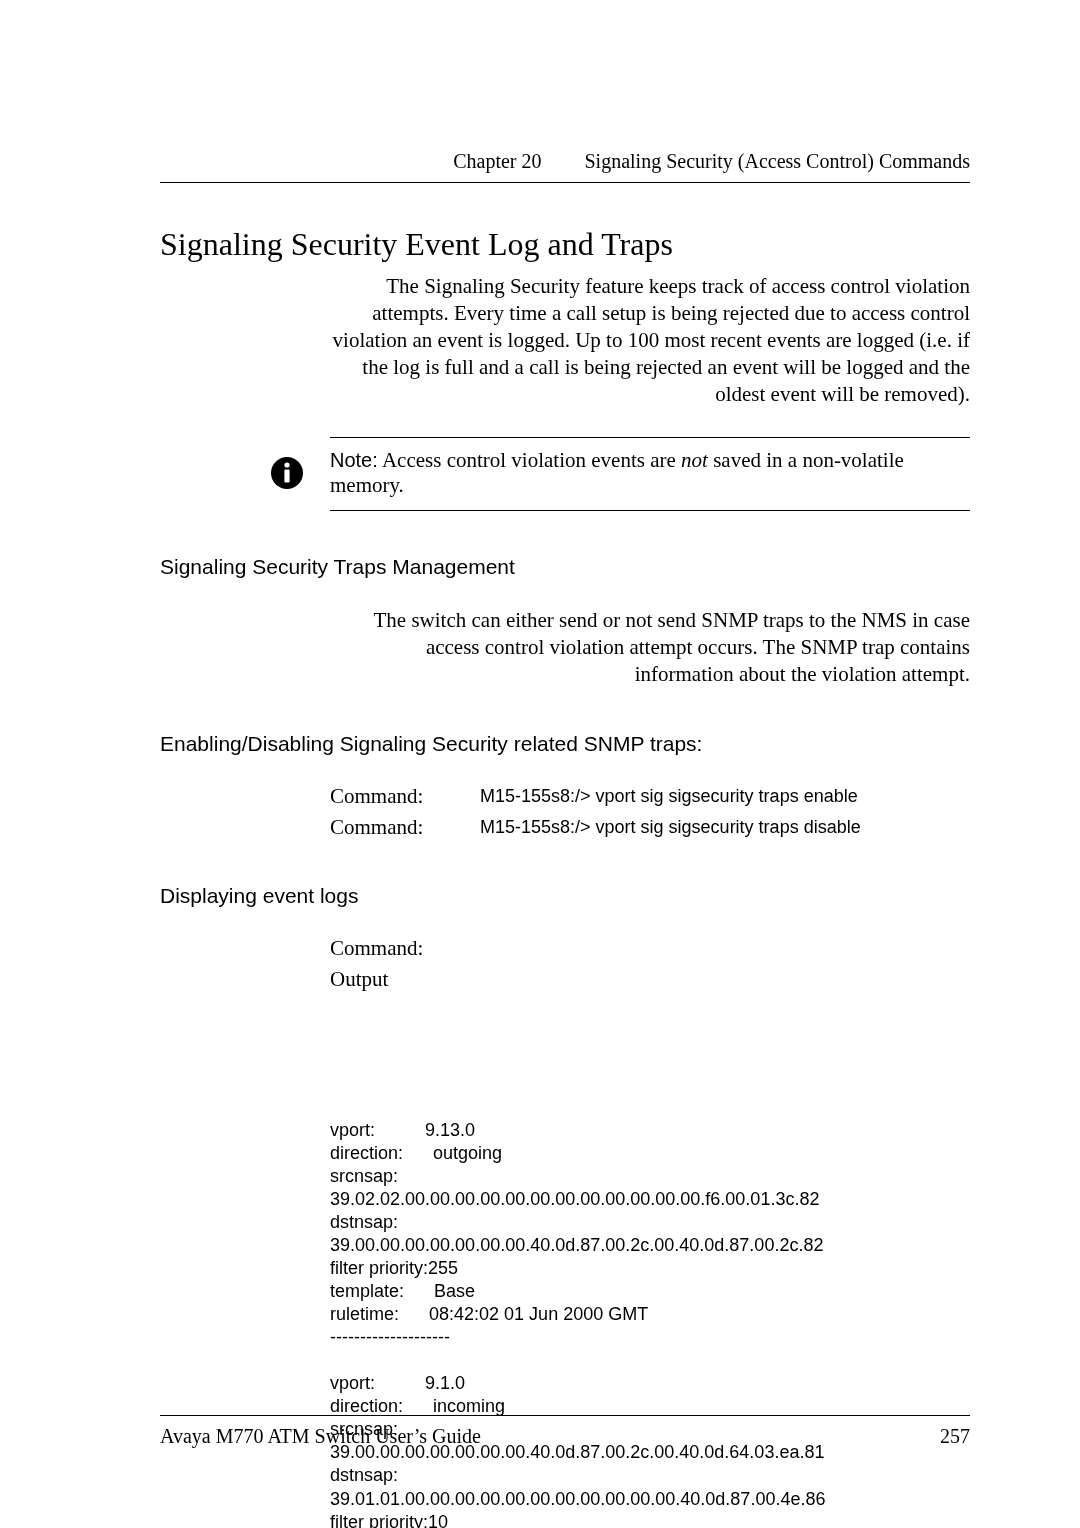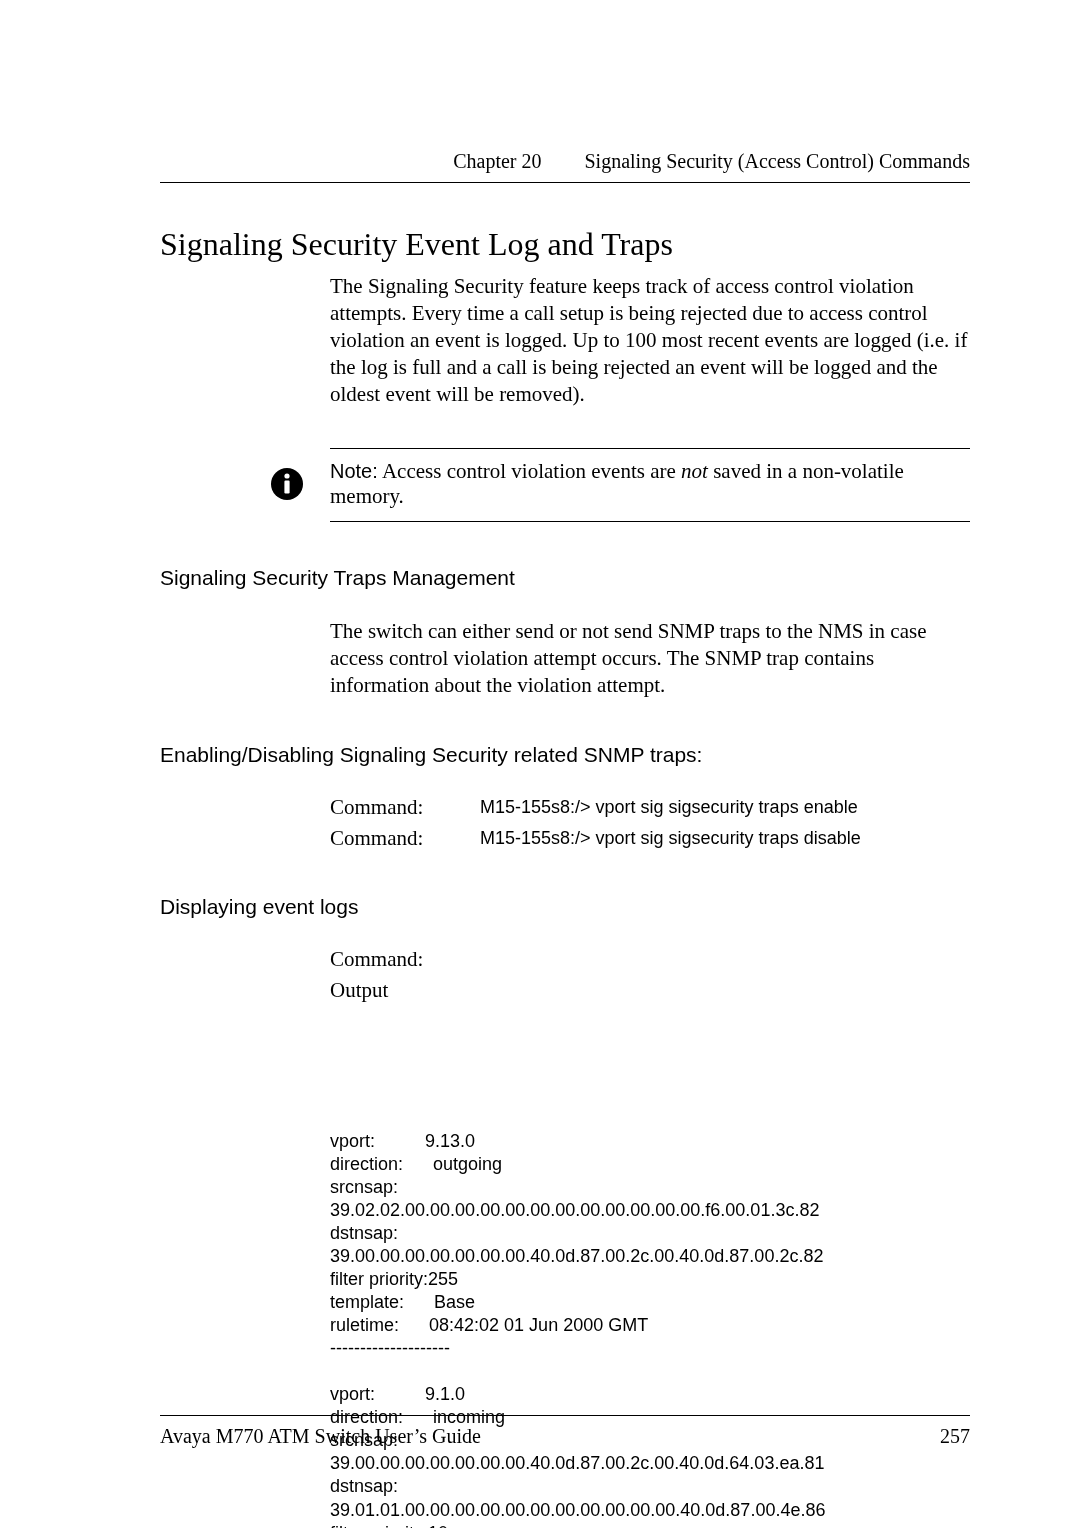--- a/index.html
+++ b/index.html
@@ -44,23 +44,24 @@
     font-size: 32px;
     font-weight: 400;
     margin-bottom: 10px;
   }
   .body-indent {
     margin-left: 170px;
   }
   .para {
     font-size: 21px;
     line-height: 1.28;
+    text-align: right;
   }
   .note-block {
-    margin-top: 41px;
+    margin-top: 30px;
     margin-left: 170px;
   }
   .note-rule {
     border-top: 1px solid #000;
   }
   .note-row {
     display: flex;
     align-items: center;
     padding: 10px 0 12px 0;
   }

